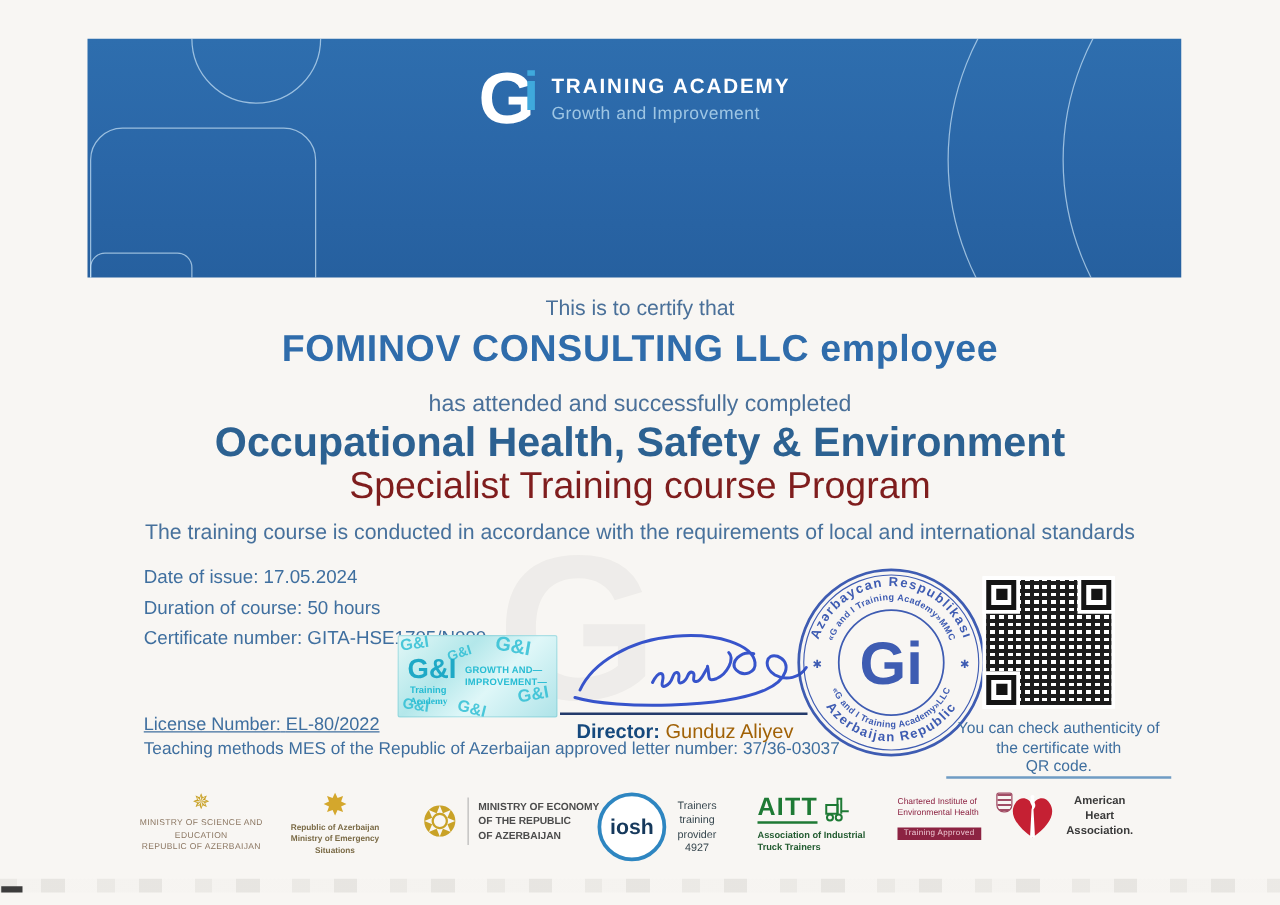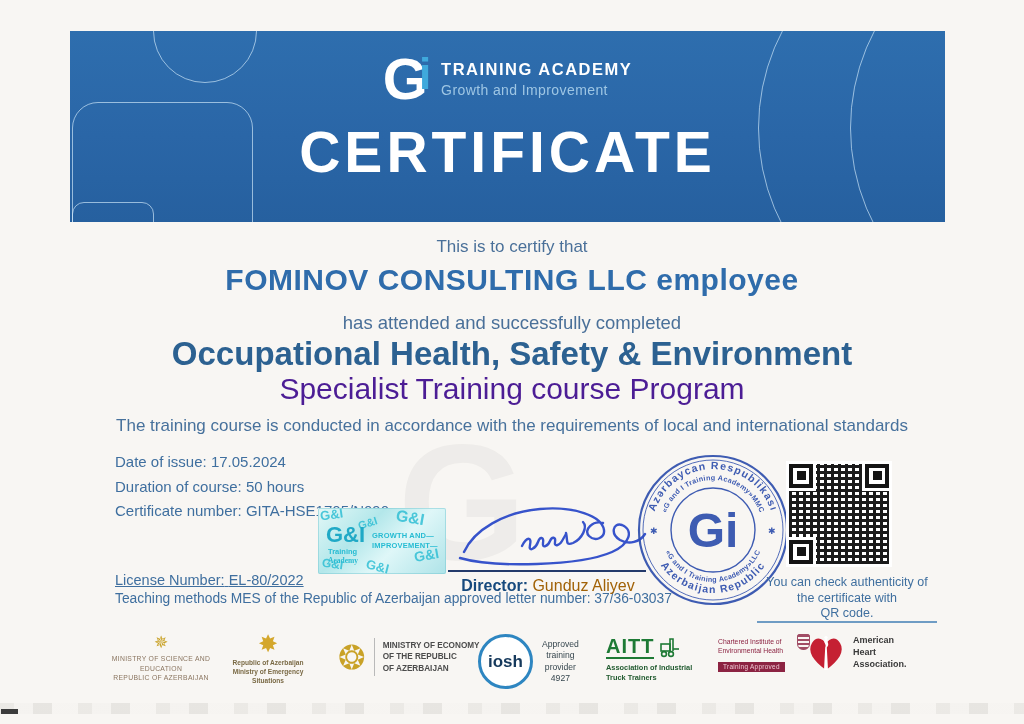--- a/index.html
+++ b/index.html
@@ -33,21 +33,21 @@
   .cert-title {
     position:absolute; left:0; top:88px; width:100%; text-align:center;
     font-size:57px; font-weight:800; color:#ffffff; letter-spacing:4px;
   }
   
   .cline { position:absolute; left:0; width:100%; text-align:center; }
   .certify   { top:237px; font-size:17px;  color:#4a7099; }
   .recipient { top:263px; font-size:30px;  font-weight:bold; color:#2f6cab; letter-spacing:.5px; }
   .completed { top:312px; font-size:18.5px; color:#4a7099; }
   .course1   { top:335px; font-size:33px; font-weight:bold; color:#2c6191; }
-  .course2   { top:372px; font-size:30px; color:#4c1d95; }
+  .course2   { top:372px; font-size:30px; color:#7f1d1d; }
   .standards { top:416px; font-size:17px; color:#47719c; }
   
   .details { position:absolute; left:115px; top:453px; font-size:15px; color:#3f6f9f; }
   .details div { margin-bottom:7.5px; }
   .legal1 { position:absolute; left:115px; top:572px; font-size:14.5px; color:#3f6f9f;text-decoration:underline; }
   .legal2 { position:absolute; left:115px; top:591px; font-size:13.8px; color:#3f6f9f; }
   
   .watermark { position:absolute; left:398px; top:420px; font-size:165px; font-weight:800;
                color:rgba(130,130,130,.08); line-height:1; }
   
@@ -121,21 +121,21 @@
                border-bottom:2px solid #1e7a35; line-height:1; padding-bottom:1px; }
   .l5 .txt { font-size:7.4px; font-weight:bold; color:#235c31; margin-top:4px; line-height:1.4; }
   .l6 { left:718px; top:637px; width:92px; }
   .l6 .txt { font-size:6.8px; color:#8c2342; line-height:1.35; }
   .cieh-badge { display:inline-block; background:#8c2342; color:#efc9d4; font-size:6.4px;
                 padding:1.5px 5px; margin-top:3px; letter-spacing:.3px; }
   .cieh-crest { position:absolute; right:0; top:-3px; width:13px; height:16px;
                 border:1.3px solid #8c2342; border-radius:2px 2px 6px 6px; background:
                 repeating-linear-gradient(0deg,#8c2342 0 2px, transparent 2px 4px); opacity:.8; }
   .l7 { left:806px; top:634px; display:flex; align-items:center; gap:7px; }
-  .l7 .txt { font-size:9px; font-weight:bold; color:#3a3a3a; line-height:1.3; }
+  .l7 .txt { font-size:9px; font-weight:bold; color:#3a3a3a; line-height:1.3;text-align:center; }
   
   .scan-strip { position:absolute; left:0; top:703px; width:1024px; height:11px; opacity:.8;
     background:repeating-linear-gradient(90deg,#e8e6e2 0 14px, #f4f2ef 14px 33px, #e3e1dd 33px 52px, #f6f4f1 52px 78px); }
   .scan-dash { position:absolute; left:1px; top:709px; width:17px; height:5px; background:#3c3c3c; }
 </style>
 </head>
 <body>
 
 <div class="page">
 
@@ -150,21 +150,20 @@
       <div class="gi">
         <span class="g">G</span>
         <span class="i">i</span>
       </div>
       <div class="brand-text">
         <div class="brand-name">TRAINING ACADEMY</div>
         <div class="brand-tagline">Growth and Improvement</div>
       </div>
     </div>
 
-    <div class="cert-title">CERTIFICATE</div>
   </div>
 
   <div class="cline certify">This is to certify that</div>
   <div class="cline recipient">FOMINOV CONSULTING LLC employee</div>
   <div class="cline completed">has attended and successfully completed</div>
   <div class="cline course1">Occupational Health, Safety &amp; Environment</div>
   <div class="cline course2">Specialist Training course Program</div>
   <div class="cline standards">The training course is conducted in accordance with the requirements of local and international standards</div>
 
   <div class="watermark">G</div>
@@ -280,21 +279,21 @@
       <div>OF THE REPUBLIC</div>
       <div>OF AZERBAIJAN</div>
     </div>
   </div>
 
   <div class="flogo l4">
     <div class="iosh-circle">
       <span>iosh</span>
     </div>
     <div class="txt">
-      <div>Approved</div>
+      <div>Trainers</div>
       <div>training</div>
       <div>provider</div>
       <div>4927</div>
     </div>
   </div>
 
   <div class="flogo l5">
     <div class="aitt-mark">
       <span class="aitt-word">AITT</span>
       <svg width="22" height="24" viewBox="0 0 22 24">

